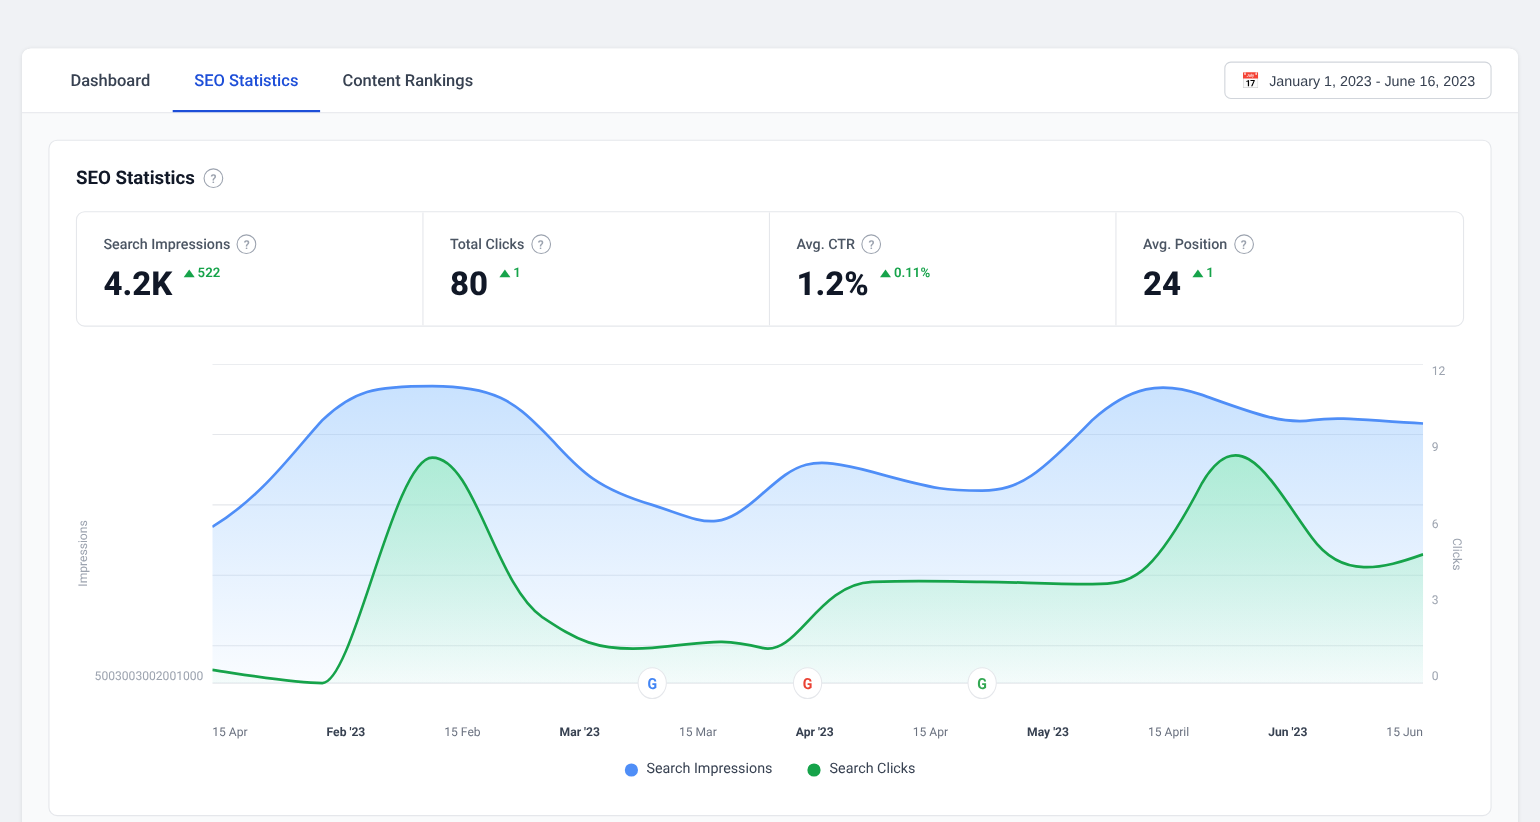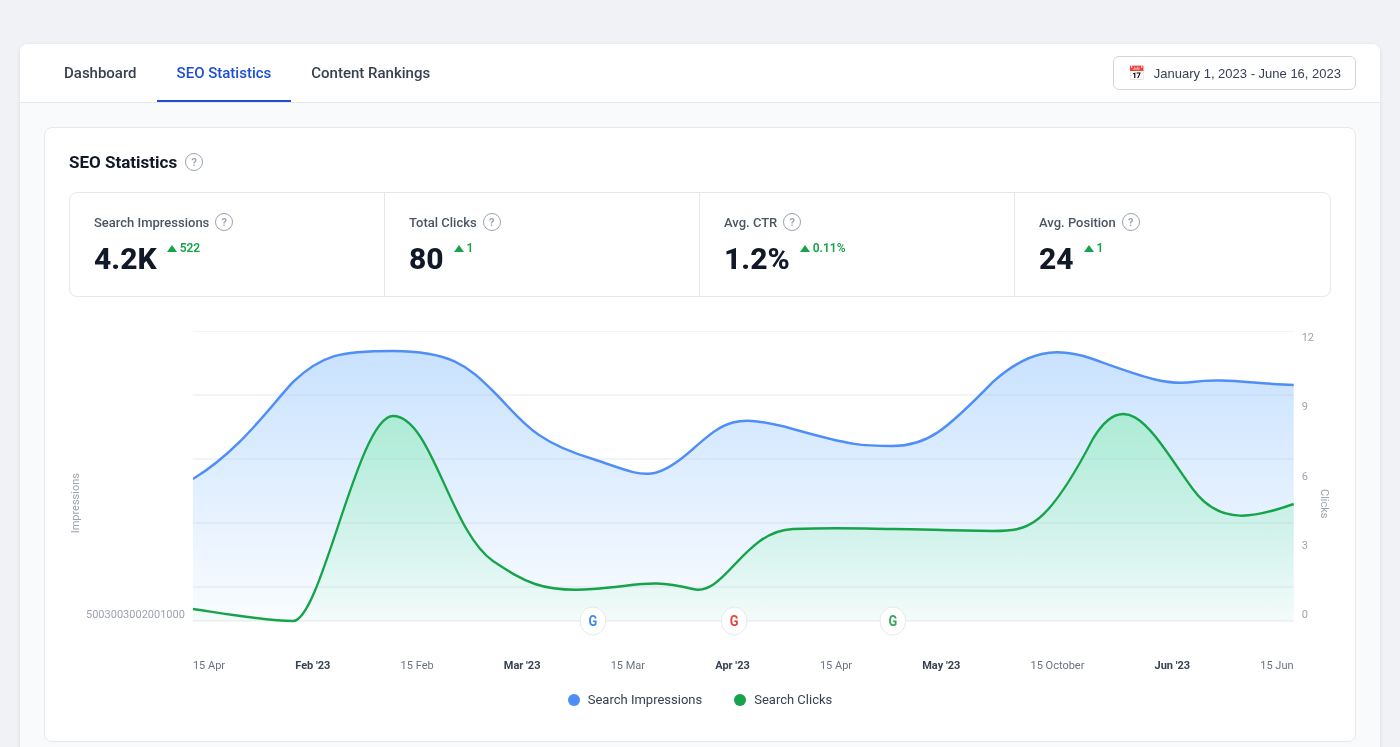--- a/index.html
+++ b/index.html
@@ -406,21 +406,21 @@
             
             <div style="display:flex; justify-content:space-between; padding: 4px 0; font-size:11px; color:#6b7280;">
               <span>15 Apr</span>
               <span style="font-weight:700; color:#374151;">Feb '23</span>
               <span>15 Feb</span>
               <span style="font-weight:700; color:#374151;">Mar '23</span>
               <span>15 Mar</span>
               <span style="font-weight:700; color:#374151;">Apr '23</span>
               <span>15 Apr</span>
               <span style="font-weight:700; color:#374151;">May '23</span>
-              <span>15 October</span>
+              <span>15 April</span>
               <span style="font-weight:700; color:#374151;">Jun '23</span>
               <span>15 Jun</span>
             </div>
           </div>
 
           <div class="y-axis-right">
             <span>12</span>
             <span>9</span>
             <span>6</span>
             <span>3</span>

